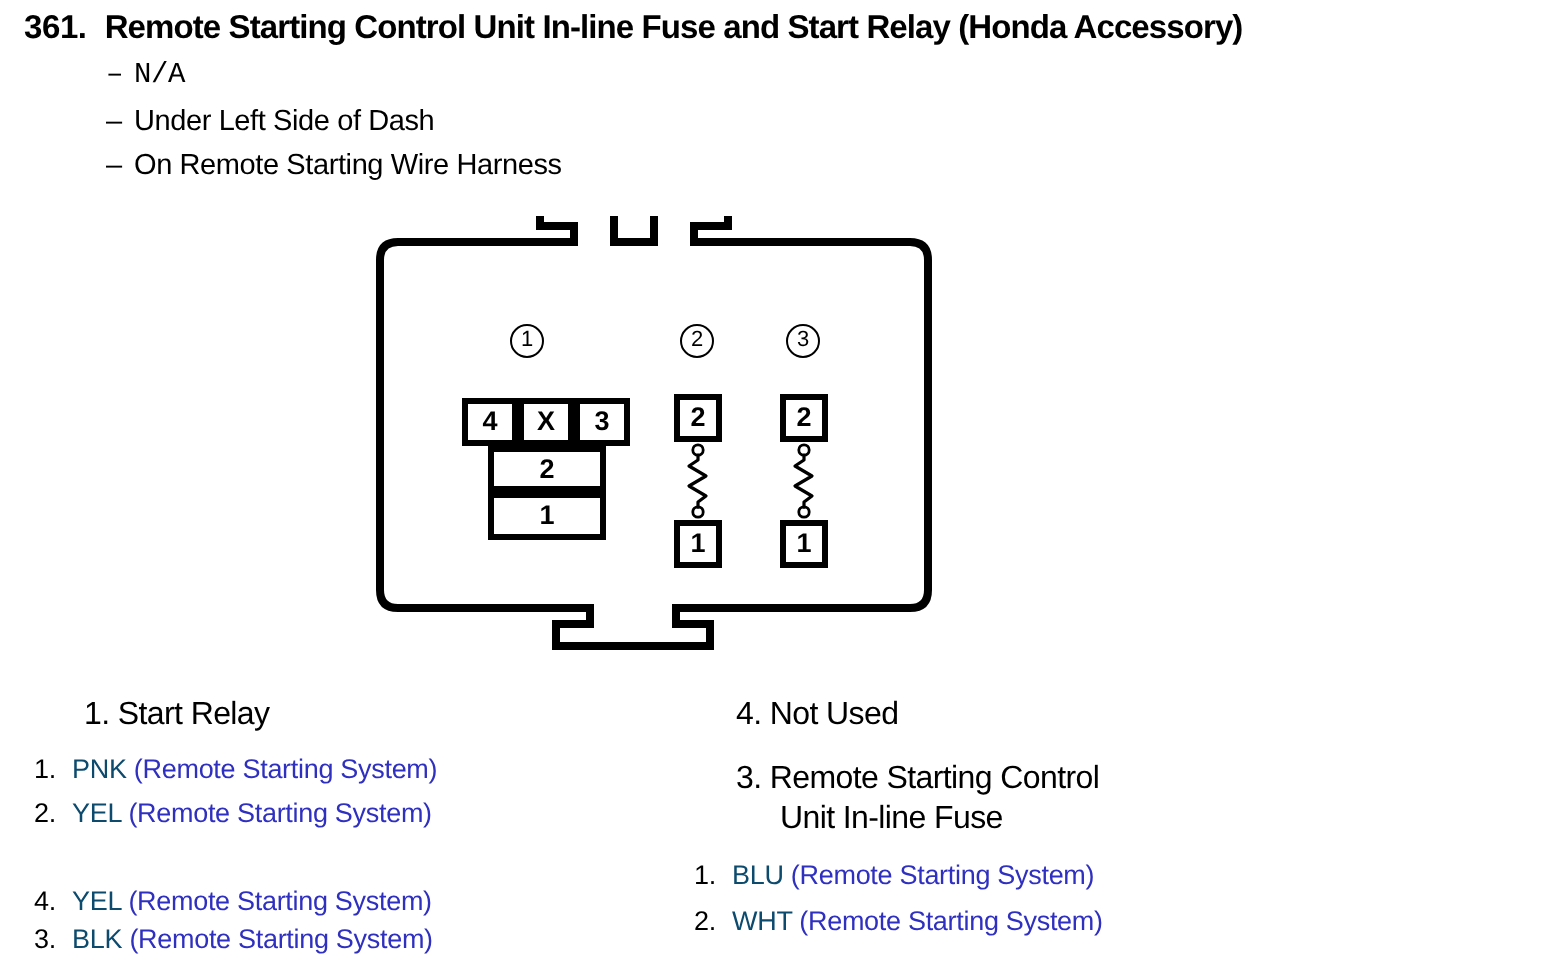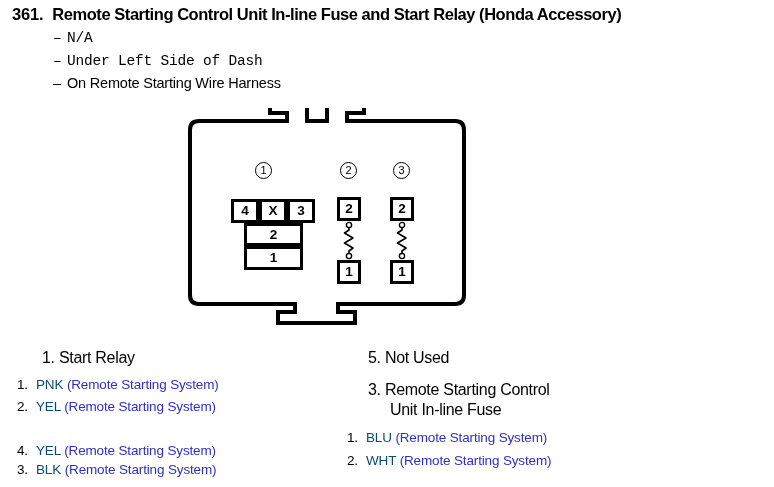--- a/index.html
+++ b/index.html
@@ -132,21 +132,21 @@
 
 <div id="header">
   <div id="title-row">
     <span id="title-number">361.</span>
     <span id="title-text">Remote Starting Control Unit In-line Fuse and Start Relay (Honda Accessory)</span>
   </div>
 
   <div class="bullet-line" style="top:30px;font-family:Liberation Mono, monospace;">
     <span class="bullet-dash">–</span><span>N/A</span>
   </div>
-  <div class="bullet-line" style="top:53px;font-family:Liberation Mono, monospace;">
+  <div class="bullet-line" style="top:53px;">
     <span class="bullet-dash">–</span><span>Under Left Side of Dash</span>
   </div>
   <div class="bullet-line" style="top:75px;">
     <span class="bullet-dash">–</span><span>On Remote Starting Wire Harness</span>
   </div>
 </div>
 
 <div id="diagram">
 
   <svg width="292" height="220" viewBox="0 0 292 220">
@@ -229,21 +229,21 @@
   </div>
   <div class="legend-item" style="left:17px; top:421px;margin-top:41px;">
     <span class="legend-idx">3.</span><span class="code">BLK</span>
     <span class="sys">(Remote Starting System)</span>
   </div>
   <div class="legend-item" style="left:17px; top:443px;">
     <span class="legend-idx">4.</span><span class="code">YEL</span>
     <span class="sys">(Remote Starting System)</span>
   </div>
 
-  <div class="legend-heading" style="left:368px; top:349px;">5. Not Used</div>
+  <div class="legend-heading" style="left:368px; top:349px;">4. Not Used</div>
 
   <div class="legend-heading" style="left:368px; top:381px;">3. Remote Starting Control</div>
   <div class="legend-heading" style="left:390px; top:401px;">Unit In-line Fuse</div>
 
   <div class="legend-item" style="left:347px; top:430px;">
     <span class="legend-idx">1.</span><span class="code">BLU</span>
     <span class="sys">(Remote Starting System)</span>
   </div>
   <div class="legend-item" style="left:347px; top:453px;">
     <span class="legend-idx">2.</span><span class="code">WHT</span>

